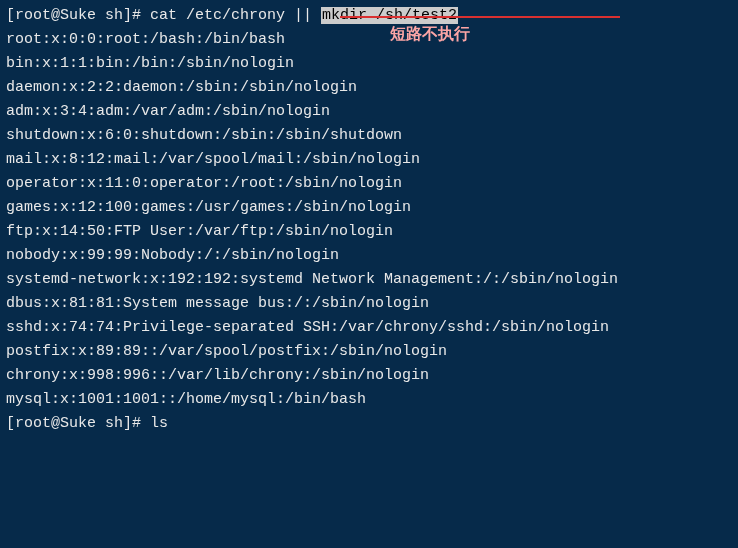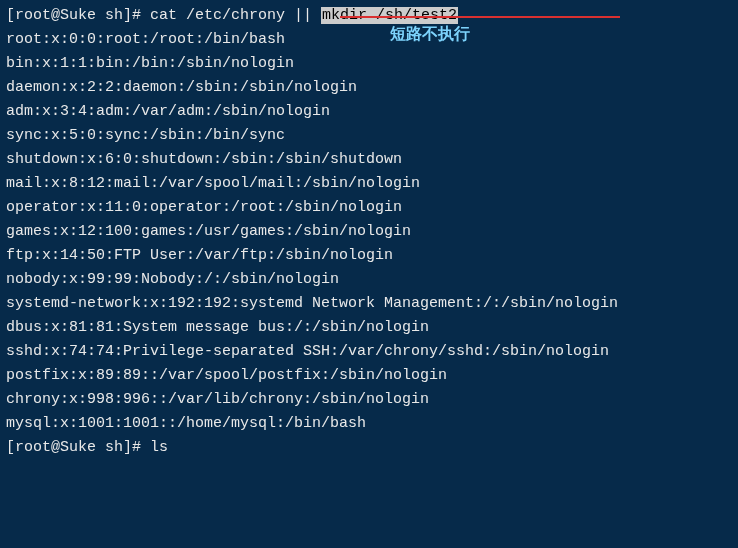--- a/index.html
+++ b/index.html
@@ -31,42 +31,41 @@
     top: 16px;
     left: 340px;
     width: 280px;
     height: 2px;
     background: #d93030;
   }
   .annotation {
     position: absolute;
     top: 22px;
     left: 390px;
-    color: #7dd3fc;
+    color: #fca5a5;
     font-family: "Microsoft YaHei", sans-serif;
     font-size: 16px;
     font-weight: bold;
   }
 </style>
 </head>
 <body>
 
 <div class="terminal">
 
   <div class="red-arrow"></div>
   <div class="annotation">短路不执行</div>
 
   <div class="line"><span>[root@Suke sh]# </span><span>cat /etc/chrony || </span><span class="highlight-cmd">mkdir /sh/test2</span></div>
 
   <div id="passwd-output">
-      <div class="line">root:x:0:0:root:/root:/bin/bash</div>
+      <div class="line">root:x:0:0:root:/bash:/bin/bash</div>
       <div class="line">bin:x:1:1:bin:/bin:/sbin/nologin</div>
       <div class="line">daemon:x:2:2:daemon:/sbin:/sbin/nologin</div>
       <div class="line">adm:x:3:4:adm:/var/adm:/sbin/nologin</div>
-      <div class="line">sync:x:5:0:sync:/sbin:/bin/sync</div>
       <div class="line">shutdown:x:6:0:shutdown:/sbin:/sbin/shutdown</div>
       <div class="line">mail:x:8:12:mail:/var/spool/mail:/sbin/nologin</div>
       <div class="line">operator:x:11:0:operator:/root:/sbin/nologin</div>
       <div class="line">games:x:12:100:games:/usr/games:/sbin/nologin</div>
       <div class="line">ftp:x:14:50:FTP User:/var/ftp:/sbin/nologin</div>
       <div class="line">nobody:x:99:99:Nobody:/:/sbin/nologin</div>
       <div class="line">systemd-network:x:192:192:systemd Network Management:/:/sbin/nologin</div>
       <div class="line">dbus:x:81:81:System message bus:/:/sbin/nologin</div>
       <div class="line">sshd:x:74:74:Privilege-separated SSH:/var/chrony/sshd:/sbin/nologin</div>
       <div class="line">postfix:x:89:89::/var/spool/postfix:/sbin/nologin</div>

